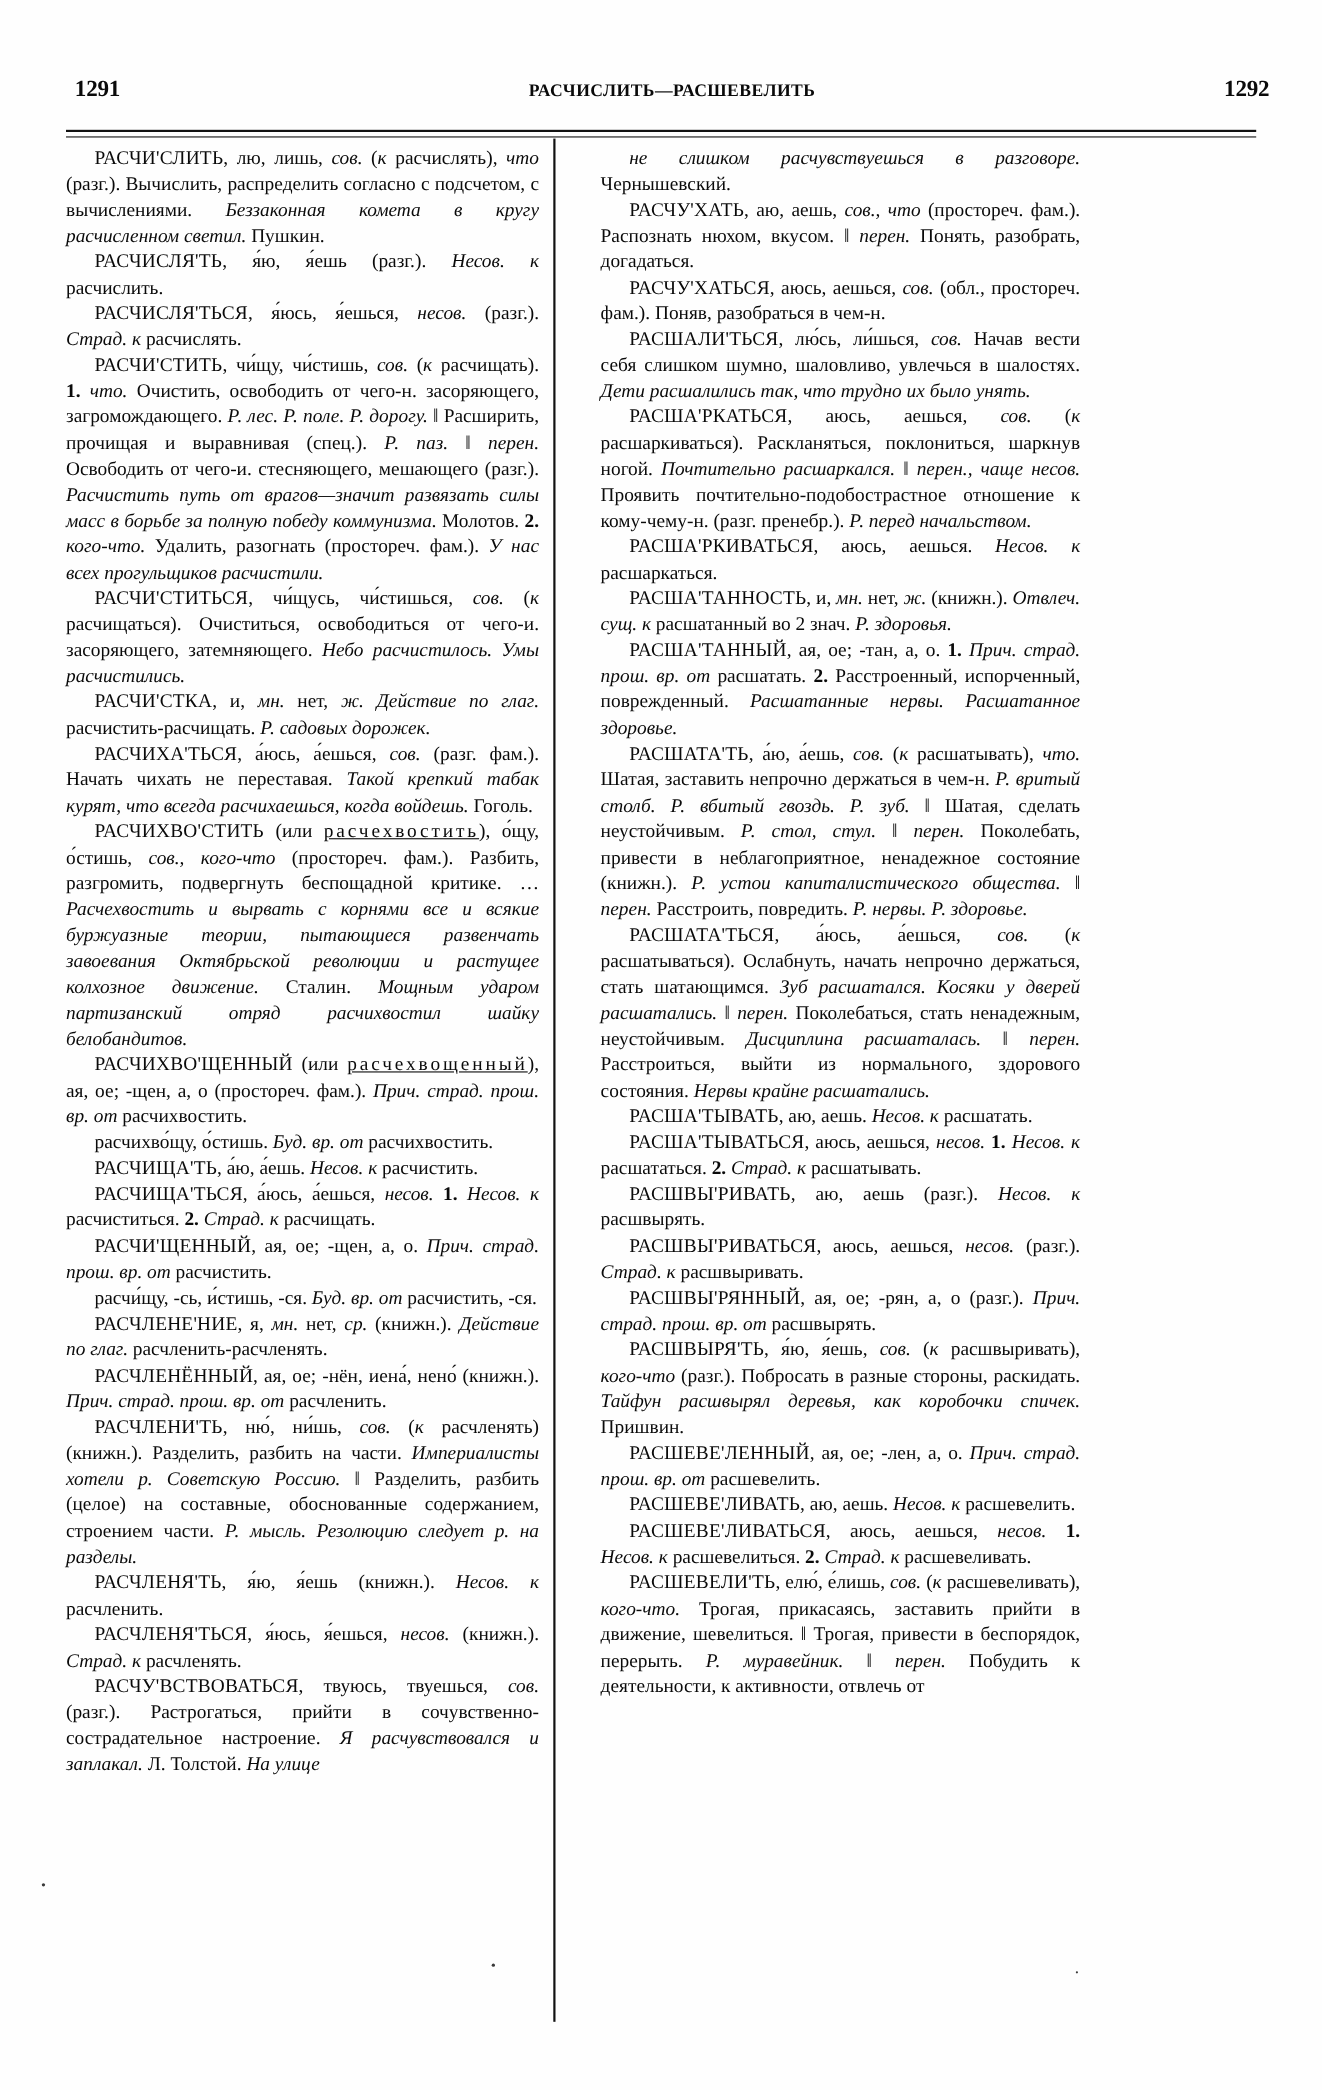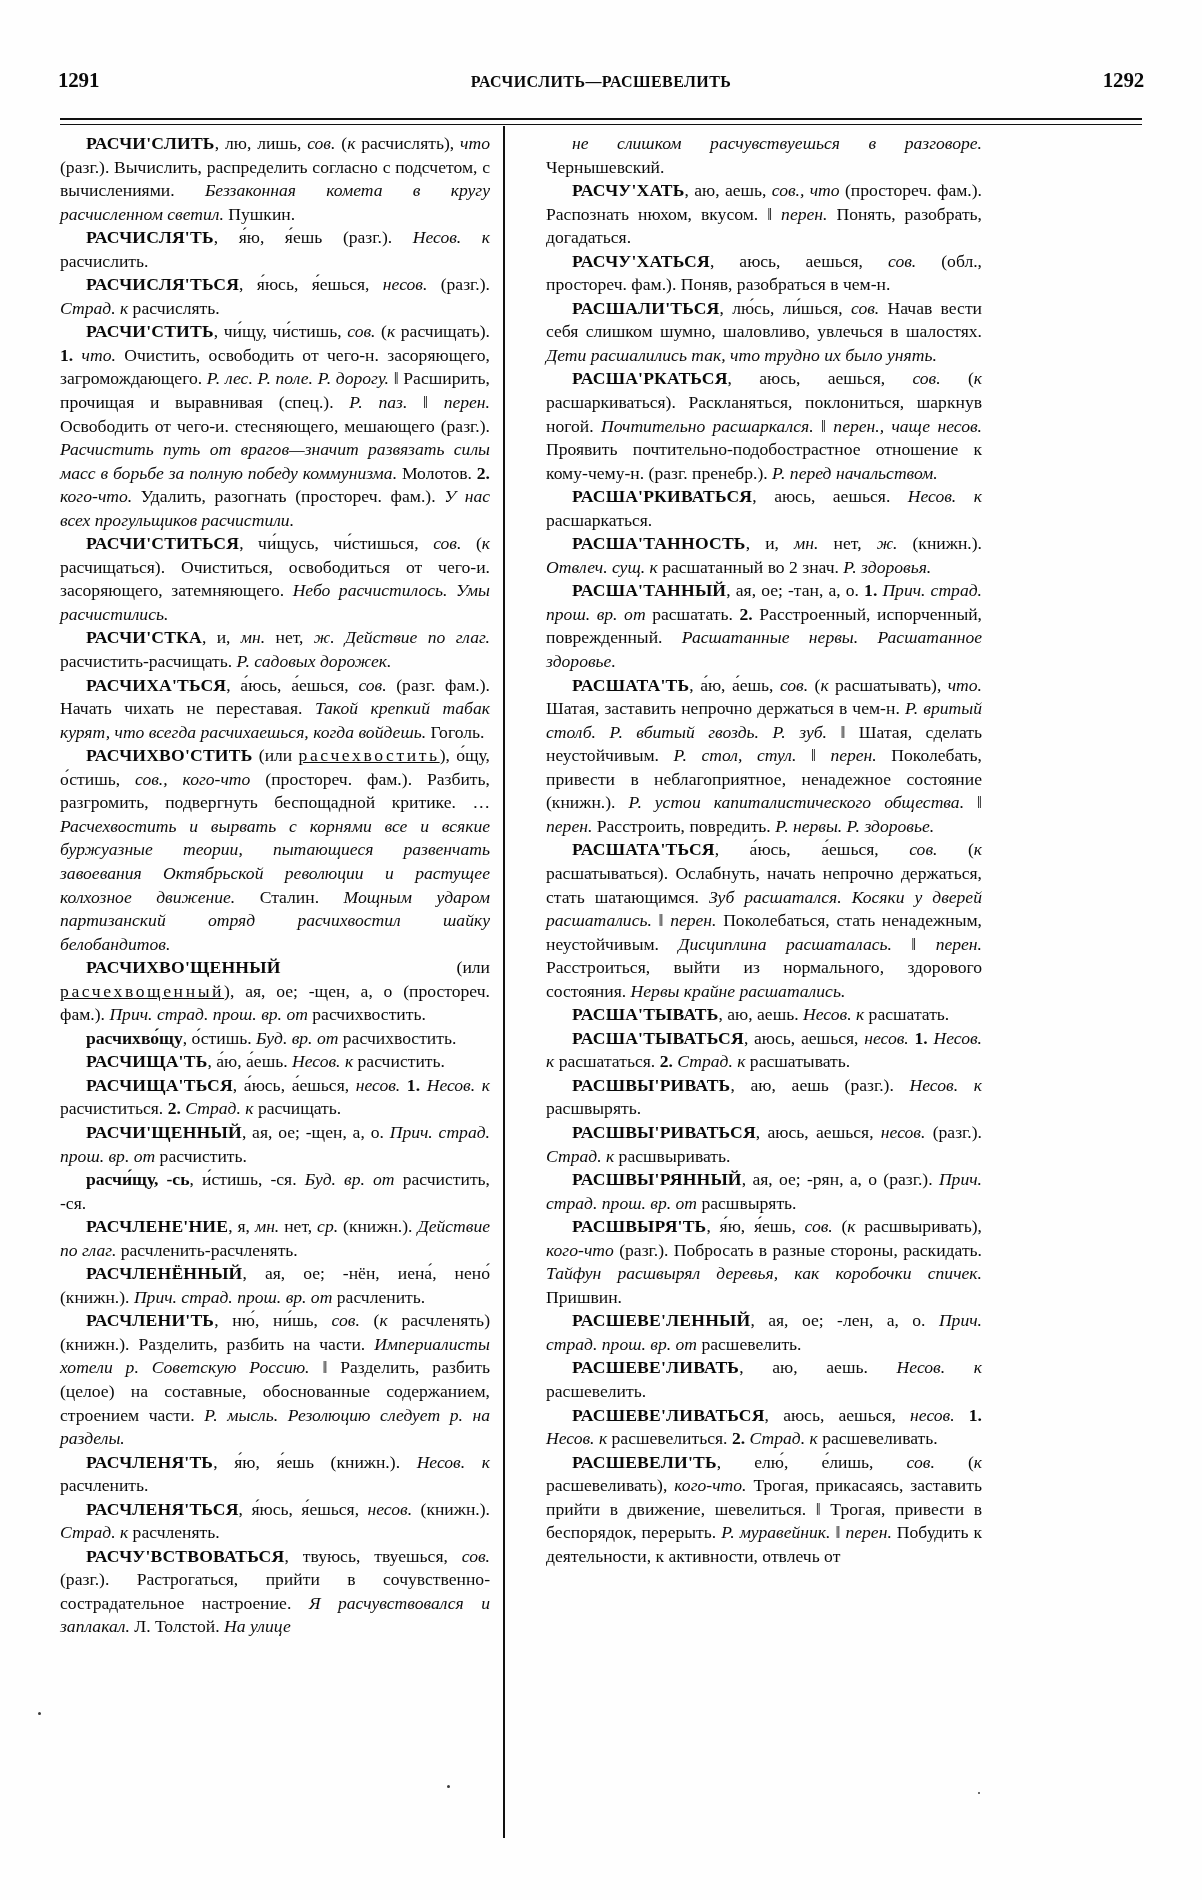--- a/index.html
+++ b/index.html
@@ -18,21 +18,21 @@
   .page {
     position: absolute;
     left: 0; top: 0;
     width: 1202px;
     height: 1900px;
     background: #fefefe;
   }
   
   .header {
     position: absolute;
-    left: 58px;
+    left: 68px;
     top: 68px;
     width: 1086px;
     height: 34px;
     display: flex;
     align-items: baseline;
     justify-content: space-between;
   }
   .folio {
     font-weight: bold;
     font-size: 21px;
@@ -90,25 +90,25 @@
     top: -6px;
     bottom: -6px;
     width: 2px;
     background: #111;
   }
   .col-right { margin-left: 29px; width: 436px; }
 
   .entry { margin: 0; text-indent: 26px; }
   .entry.cont { text-indent: 26px; }
   .hw {
-    font-weight: bold;
+    font-weight: normal;
     letter-spacing: 0.2px;
   }
   .hw-lc {
-    font-weight: bold;
+    font-weight: normal;
   }
   .sp { letter-spacing: 2.6px; text-decoration: underline; }
   
   .speck {
     position: absolute;
     width: 3px; height: 3px;
     background: #3a3a3a;
     border-radius: 50%;
   }
 </style>

